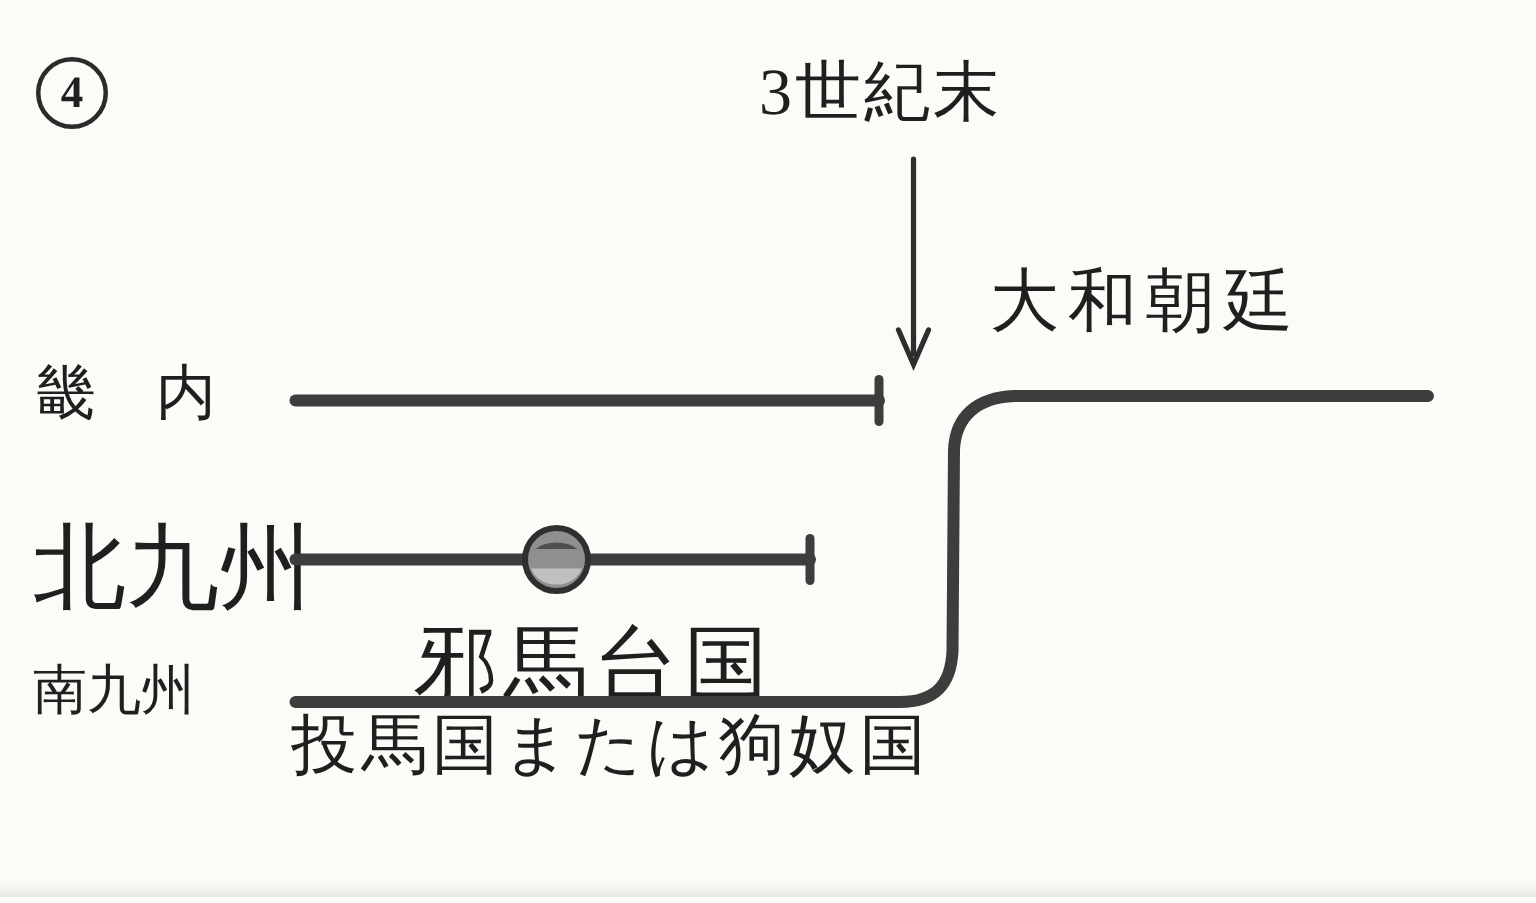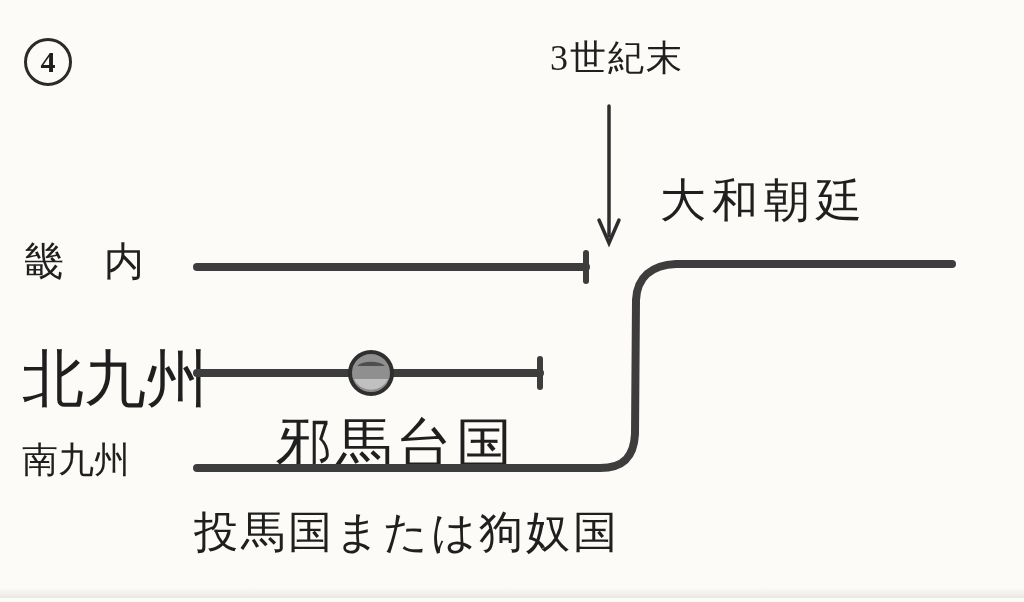--- a/index.html
+++ b/index.html
@@ -15,27 +15,27 @@
   .label { position: absolute; white-space: nowrap; line-height: 1; }
   .fig-circle {
     position: absolute;
     left: 24px; top: 38px;
     width: 42px; height: 42px;
     border: 3.5px solid #2b2b2b;
     border-radius: 50%;
     display: flex; align-items: center; justify-content: center;
     font-size: 30px; font-weight: bold;
   }
-  .era     { left: 506px; top: 40px;  font-size: 36px; letter-spacing: 2px; margin-left: 44px; }
+  .era     { left: 506px; top: 40px;  font-size: 44px; letter-spacing: 2px; }
   .yamato  { left: 660px; top: 178px; font-size: 46px; letter-spacing: 6px; }
   .kinai   { left: 24px;  top: 242px; font-size: 40px; }
   .kita    { left: 22px;  top: 348px; font-size: 62px; }
   .minami  { left: 22px;  top: 442px; font-size: 36px; }
   .yamatai { left: 276px; top: 416px; font-size: 56px; letter-spacing: 4px; }
-  .touma   { left: 194px; top: 511px; font-size: 44px; letter-spacing: 3px; }
+  .touma   { left: 194px; top: 475px; font-size: 44px; letter-spacing: 3px; }
   .diagram-svg { position: absolute; left: 0; top: 0; }
   .scan-smudge {
     position: absolute; left: 0; top: 588px;
     width: 1024px; height: 10px;
     background: linear-gradient(to bottom, rgba(0,0,0,0), rgba(90,90,90,0.12));
   }
 </style>
 </head>
 <body>
 

